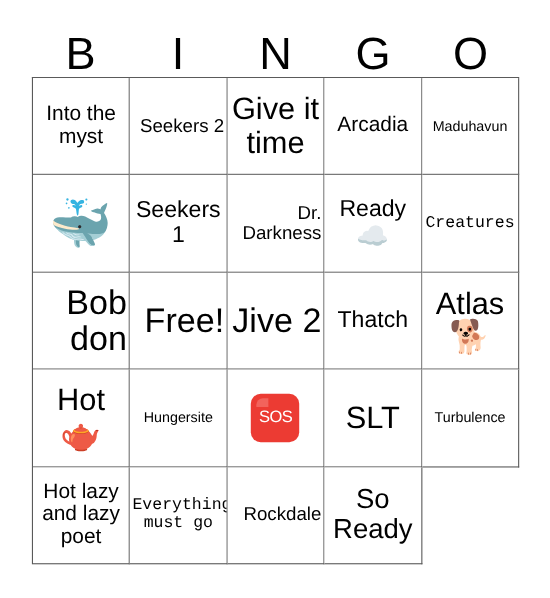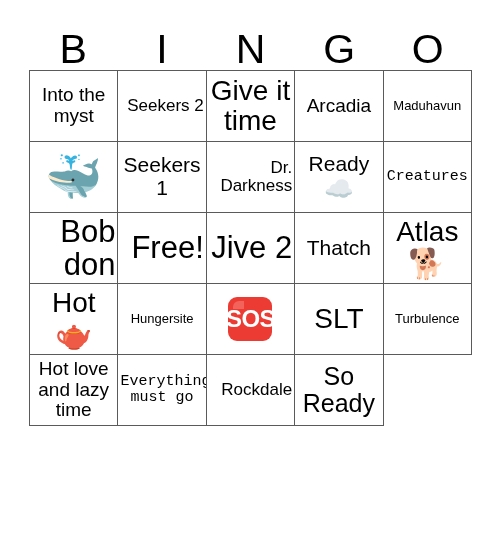--- a/index.html
+++ b/index.html
@@ -38,21 +38,21 @@
     color: #000000;
     font-weight: 400;
     letter-spacing: 0px;
   }
   
   #grid {
     position: absolute;
     left: 29px;
     top: 70px;
     width: 443px;
-    height: 356px;
+    height: 443px;
     display: grid;
     grid-template-columns: repeat(5, 1fr);
     grid-template-rows: repeat(5, 1fr);
     border-top: 1px solid #5a5a5a;
     border-left: 1px solid #5a5a5a;
     box-sizing: border-box;
     background: #ffffff;
   }
   .cell {
     border-right: 1px solid #5a5a5a;
@@ -99,22 +99,22 @@
     height: 44px;
     border-radius: 9px;
     background: #ec3b33;
     display: flex;
     align-items: center;
     justify-content: center;
     position: relative;
   }
   .sos-badge span {
     color: #ffffff;
-    font-size: 24px;
-    font-weight: 700;
+    font-size: 15px;
+    font-weight: 400;
     font-family: "Liberation Sans", sans-serif;
     letter-spacing: -0.5px;
     line-height: 1;
   }
   .sos-badge::before {
     content: "";
     position: absolute;
     left: 5px;
     top: 4px;
     width: 11px;
@@ -196,21 +196,21 @@
           <span>SOS</span>
         </div>
       </div>
       <div class="cell">
         <span class="cell-text fs-xxl">SLT</span>
       </div>
       <div class="cell">
         <span class="cell-text fs-xs">Turbulence</span>
       </div>
       <div class="cell">
-        <span class="cell-text fs-ml">Hot love and lazy time</span>
+        <span class="cell-text fs-ml">Hot lazy and lazy poet</span>
       </div>
       <div class="cell">
         <span class="cell-text fs-s">Everything must go</span>
       </div>
       <div class="cell">
         <span class="cell-text fs-m">Rockdale</span>
       </div>
       <div class="cell">
         <span class="cell-text fs-xl">So Ready</span>
       </div>

